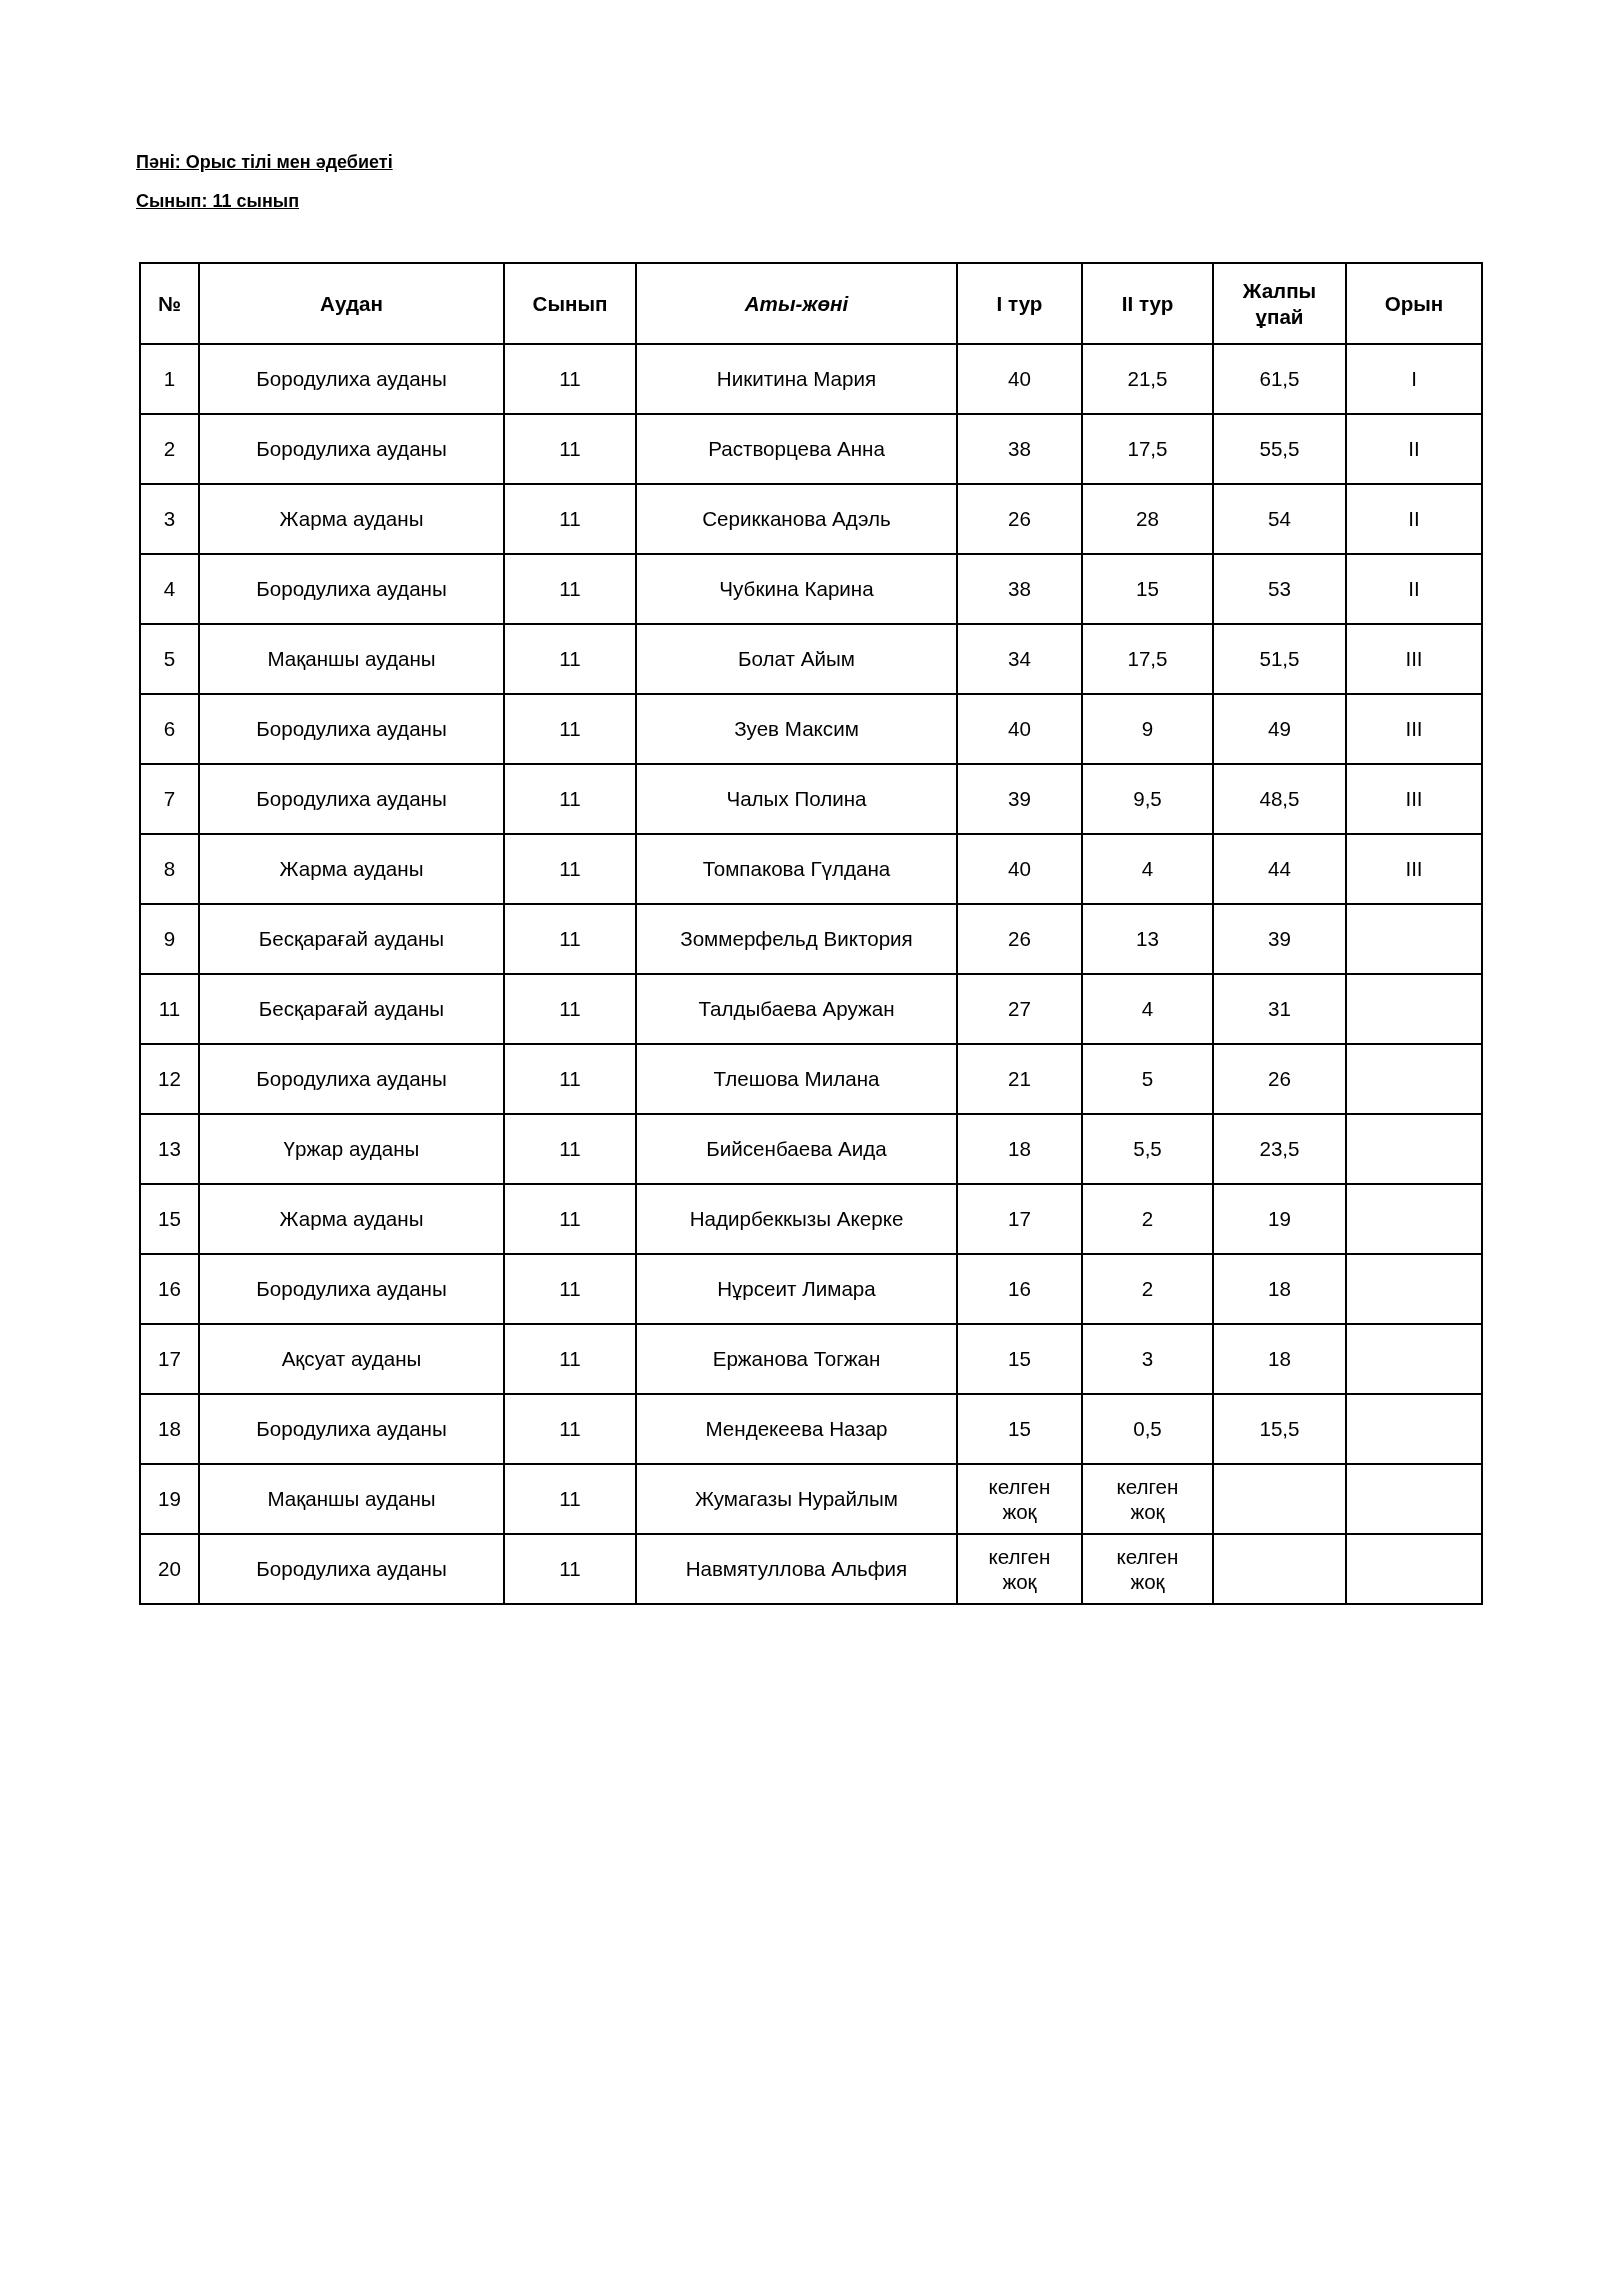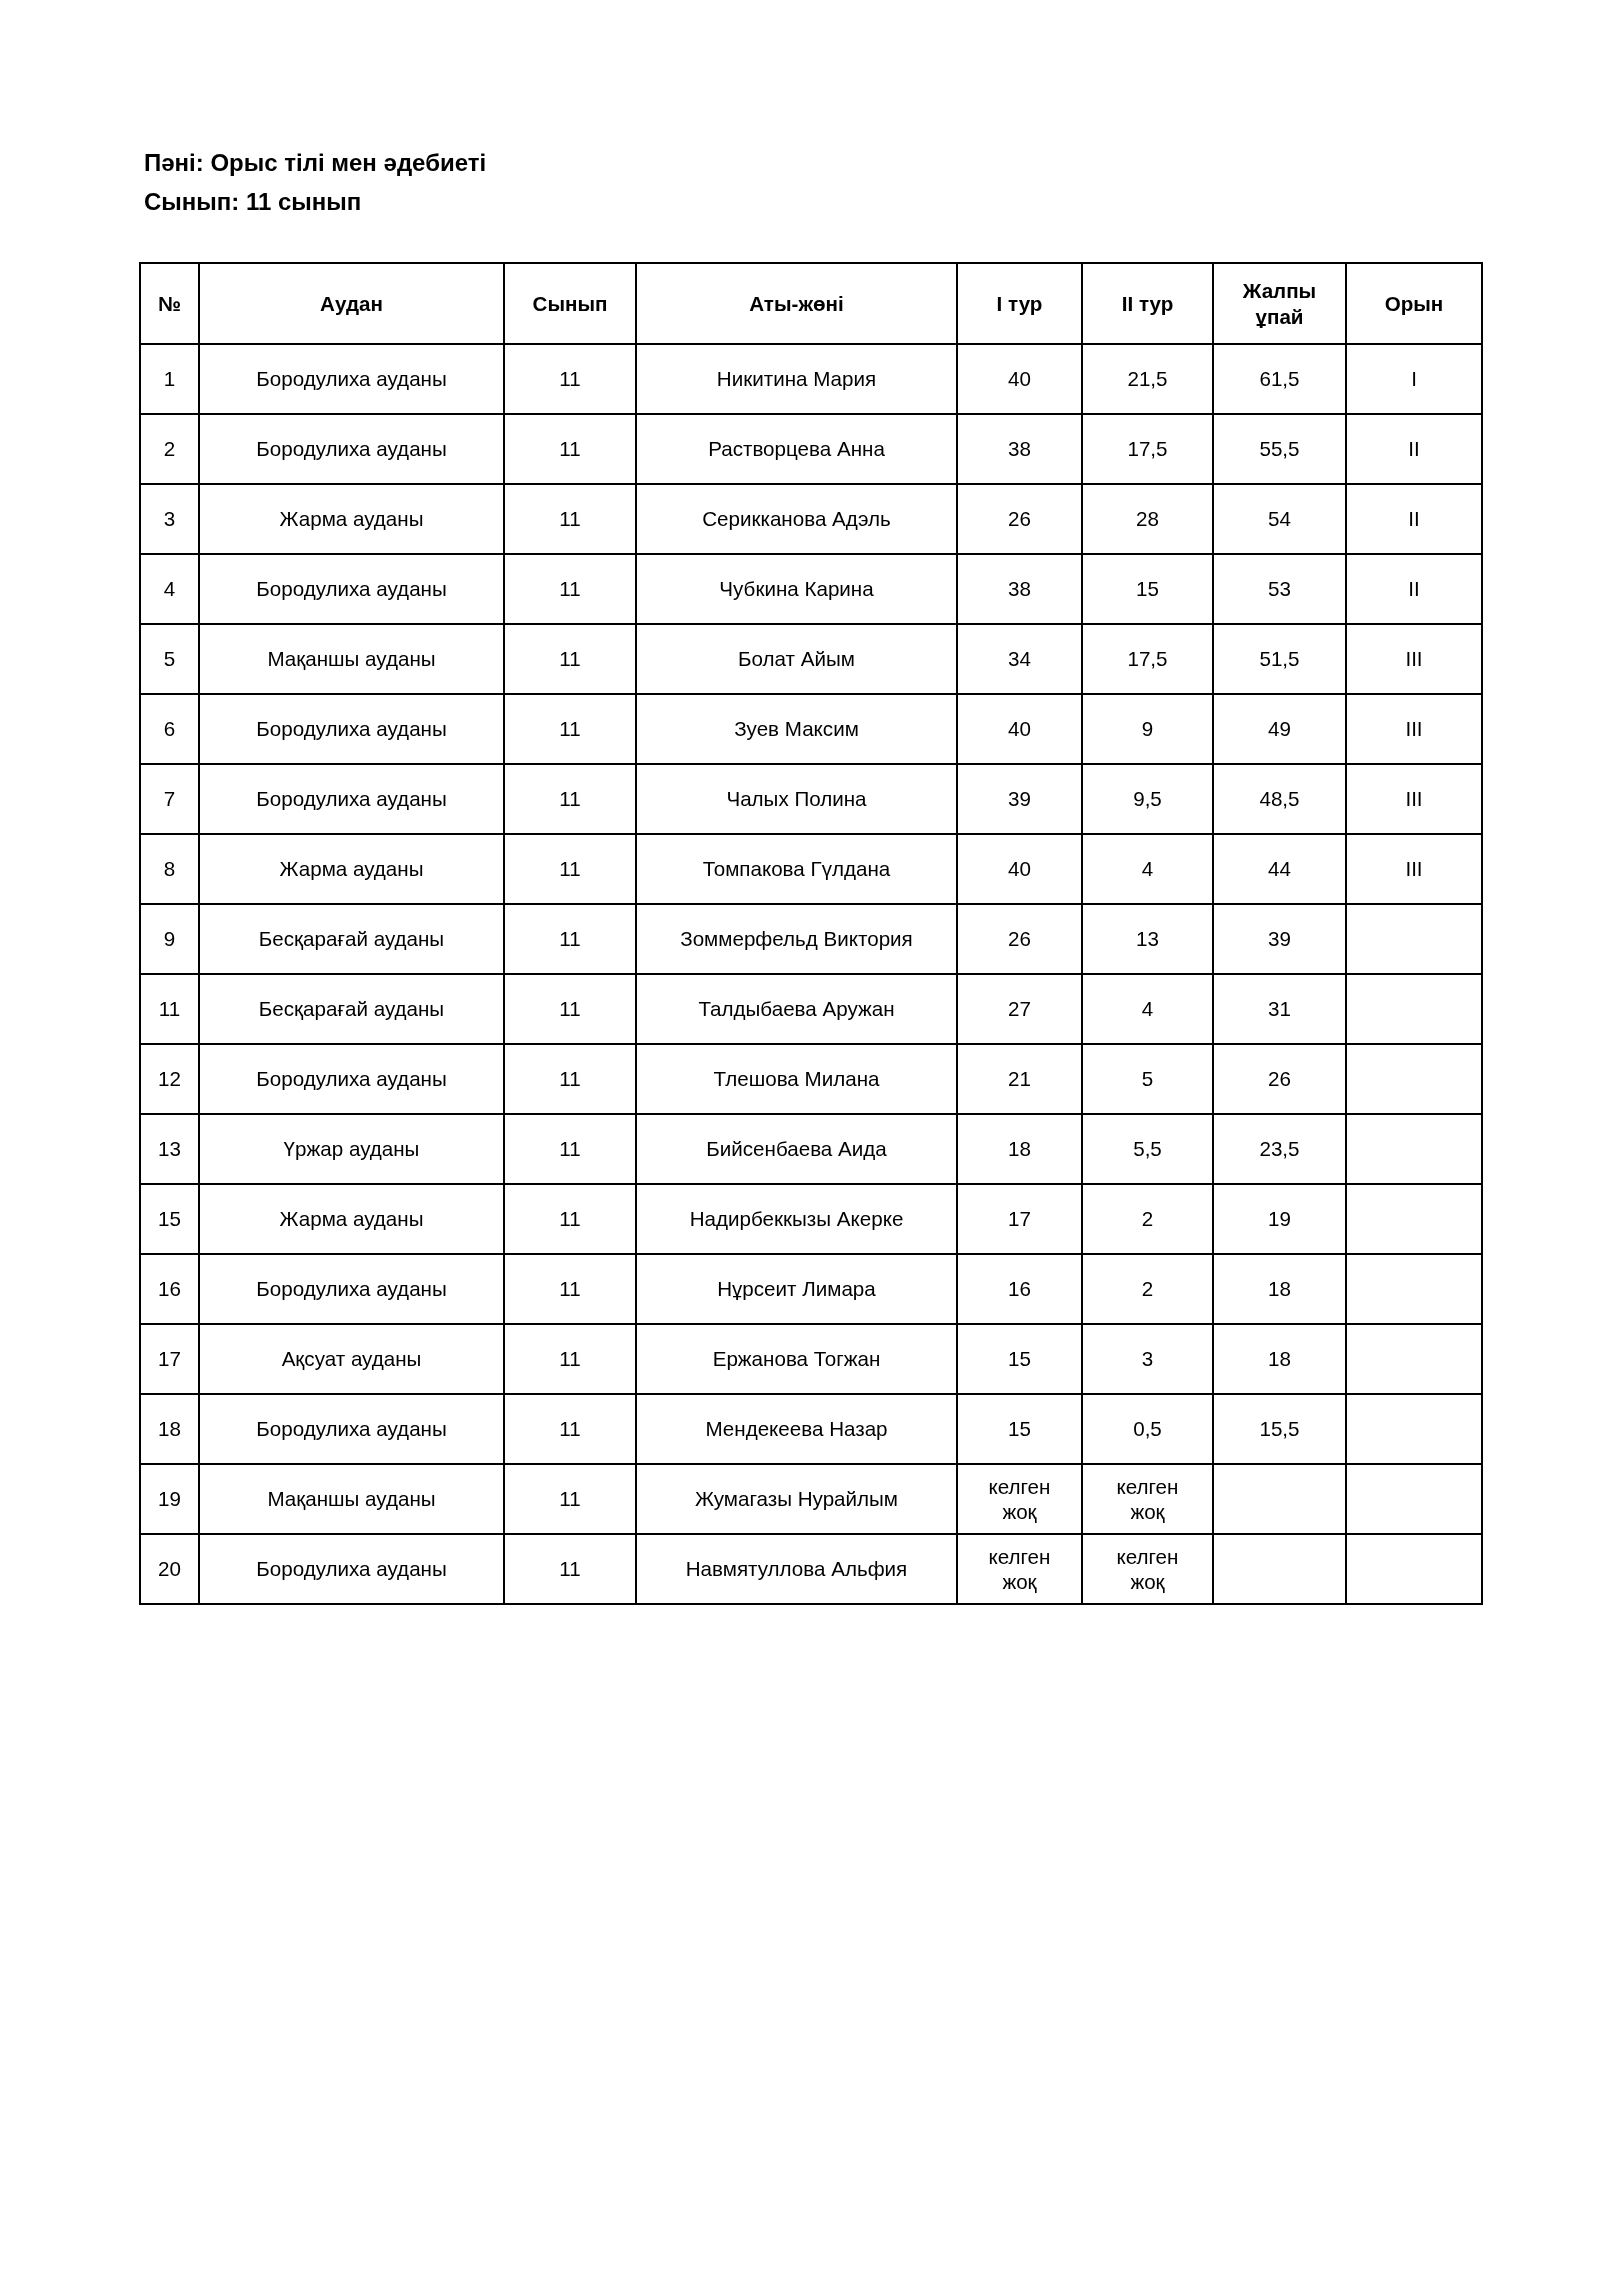--- a/index.html
+++ b/index.html
@@ -16,26 +16,27 @@
   }
   .page {
     position: relative;
     width: 1621px;
     height: 2293px;
     background: #ffffff;
     overflow: hidden;
   }
   .title-block {
     position: absolute;
-    left: 144px;
+    left: 136px;
     top: 143px;
-    font-size: 24px;
+    font-size: 18px;
     font-weight: bold;
     line-height: 39px;
     white-space: nowrap;
+    text-decoration: underline;
   }
   table.results {
     position: absolute;
     left: 139px;
     top: 262px;
     width: 1343px;
     border-collapse: collapse;
     table-layout: fixed;
   }
   table.results th,
@@ -66,21 +67,21 @@
   .col-district { width: 305px; }
   .col-grade    { width: 132px; margin-left: 27px; }
   .col-name     { width: 321px; }
   .col-round1   { width: 125px; }
   .col-round2   { width: 131px; }
   .col-total    { width: 133px; }
   .col-place    { width: 136px; }
   
   th.col-num      { text-align: left; padding-left: 4.9px; }
   th.col-district { text-align: left; padding-left: 7.8px; }
-  th.col-name     { text-align: left; padding-left: 7.8px; }
+  th.col-name     { text-align: left; padding-left: 7.8px; font-style: italic; }
   td.col-district { text-align: left; padding-left: 7.8px; }
   td.col-name     { text-align: left; padding-left: 7.8px; }
 </style>
 </head>
 <body>
 
 <div class="page">
 
   <div class="title-block">
     <div>Пәні: Орыс тілі мен әдебиеті</div>

